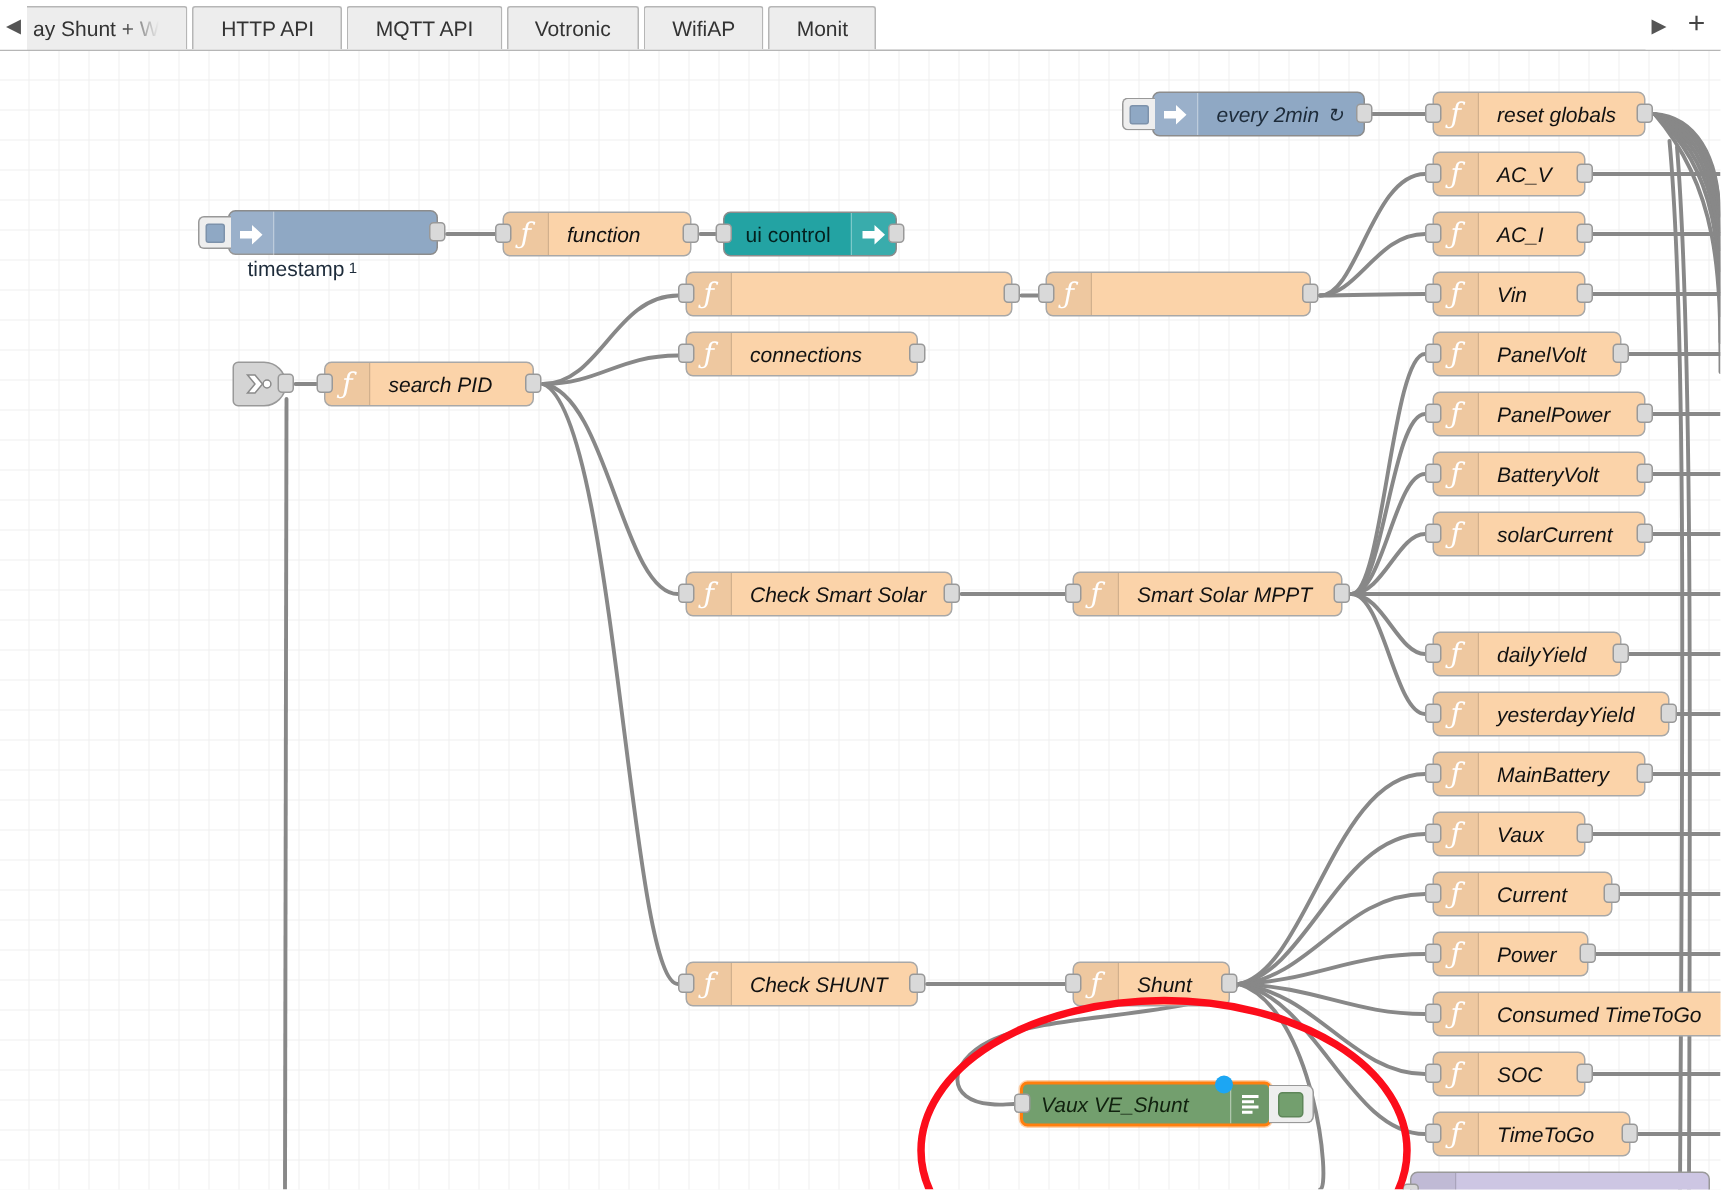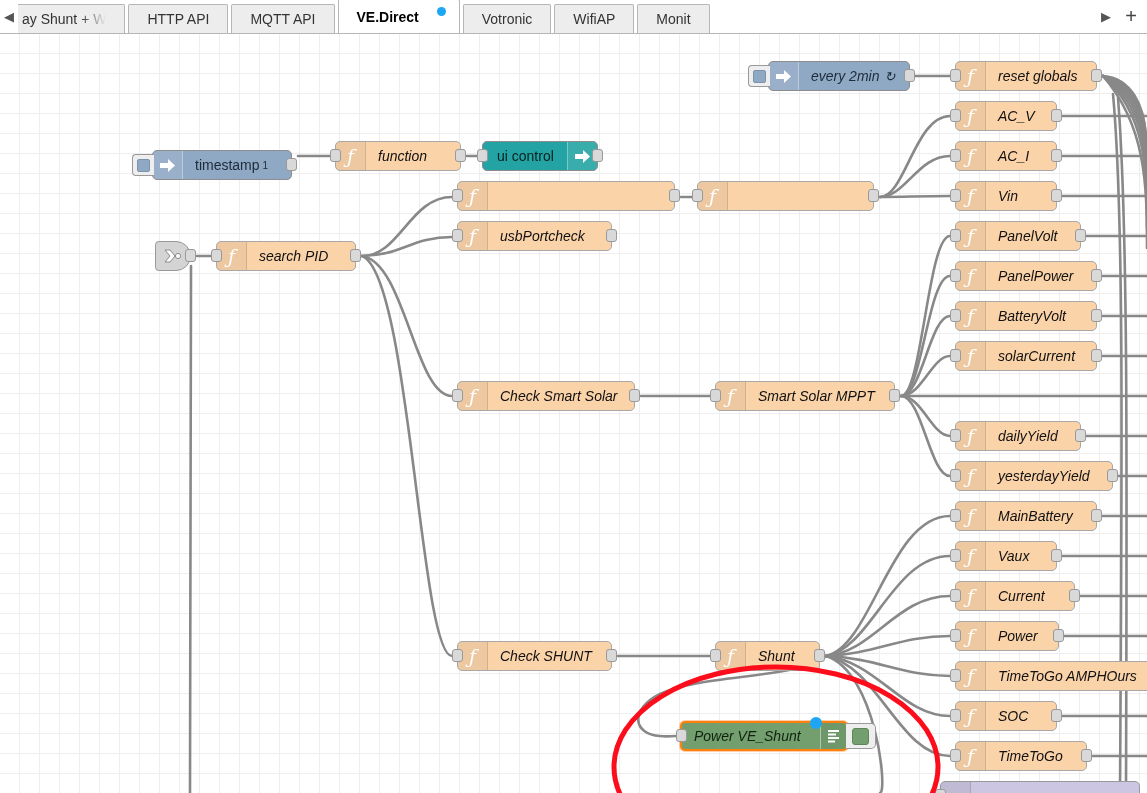--- a/index.html
+++ b/index.html
@@ -235,24 +235,20 @@
   <div class="tabscroll left">◀</div>
   <div id="tablist">
       <div class="tab first clipped">
         <span class="fadetext">ay Shunt + W</span>
       </div>
       <div class="tab">
         <span class="">HTTP API</span>
       </div>
       <div class="tab">
         <span class="">MQTT API</span>
-      </div>
-      <div class="tab active">
-        <span class="">VE.Direct</span>
-        <span class="dot"></span>
       </div>
       <div class="tab">
         <span class="">Votronic</span>
       </div>
       <div class="tab">
         <span class="">WifiAP</span>
       </div>
       <div class="tab">
         <span class="">Monit</span>
       </div>
@@ -334,21 +330,21 @@
       <path d="M 1062,522 L 1147,522"></path>
       <path d="M 1080,562 L 1147,562"></path>
       <path d="M 1064,602 L 1147,602"></path>
       <path d="M 1062,682 L 1147,682"></path>
       <path d="M 1092,722 L 1147,722"></path>
       <path d="M 901,362 L 1147,362"></path>
     </g>
   </svg>
 
   <div id="nodes">
-      <div class="node inject" style="left: 152px; top: 116px; width: 140px;">
+      <div class="node inject" style="left: 152px; top: 106px; width: 140px; flex-direction: column;">
         <div class="injbtn">
           <i></i>
         </div>
         <div class="icon-box">
           <svg width="17" height="15" viewBox="0 0 17 15">
             <path d="M1 5h8V1l7 6.5L9 14v-4H1z" fill="#fff"></path>
           </svg>
         </div>
         <div class="label">
           <span>timestamp</span>
@@ -434,21 +430,21 @@
           <span class="fglyph">ƒ</span>
         </div>
         <div class="port in"></div>
         <div class="port out"></div>
       </div>
       <div class="node fn" style="left: 457px; top: 187px; width: 155px;">
         <div class="icon-box">
           <span class="fglyph">ƒ</span>
         </div>
         <div class="label">
-          <span>usbPortcheck</span>
+          <span>connections</span>
         </div>
         <div class="port in"></div>
         <div class="port out"></div>
       </div>
       <div class="node fn" style="left: 457px; top: 347px; width: 178px;">
         <div class="icon-box">
           <span class="fglyph">ƒ</span>
         </div>
         <div class="label">
           <span>Check Smart Solar</span>
@@ -481,21 +477,21 @@
           <span class="fglyph">ƒ</span>
         </div>
         <div class="label">
           <span>Shunt</span>
         </div>
         <div class="port in"></div>
         <div class="port out"></div>
       </div>
       <div class="node debug selected" style="left: 680px; top: 687px; width: 168px;">
         <div class="label">
-          <span>Power VE_Shunt</span>
+          <span>Vaux VE_Shunt</span>
         </div>
         <div class="icon-box right">
           <svg width="13" height="15" viewBox="0 0 13 15">
             <rect x="1" y="1" width="11" height="2" fill="#fff"></rect>
             <rect x="1" y="4.5" width="8" height="2" fill="#fff"></rect>
             <rect x="1" y="8" width="11" height="2" fill="#fff"></rect>
             <rect x="1" y="11.5" width="7" height="2" fill="#fff"></rect>
           </svg>
         </div>
         <div class="port in"></div>
@@ -632,21 +628,21 @@
           <span>Power</span>
         </div>
         <div class="port in"></div>
         <div class="port out"></div>
       </div>
       <div class="node fn" style="left: 955px; top: 627px; width: 200px;">
         <div class="icon-box">
           <span class="fglyph">ƒ</span>
         </div>
         <div class="label">
-          <span>TimeToGo AMPHOurs</span>
+          <span>Consumed TimeToGo</span>
         </div>
         <div class="port in"></div>
       </div>
       <div class="node fn" style="left: 955px; top: 667px; width: 102px;">
         <div class="icon-box">
           <span class="fglyph">ƒ</span>
         </div>
         <div class="label">
           <span>SOC</span>
         </div>

